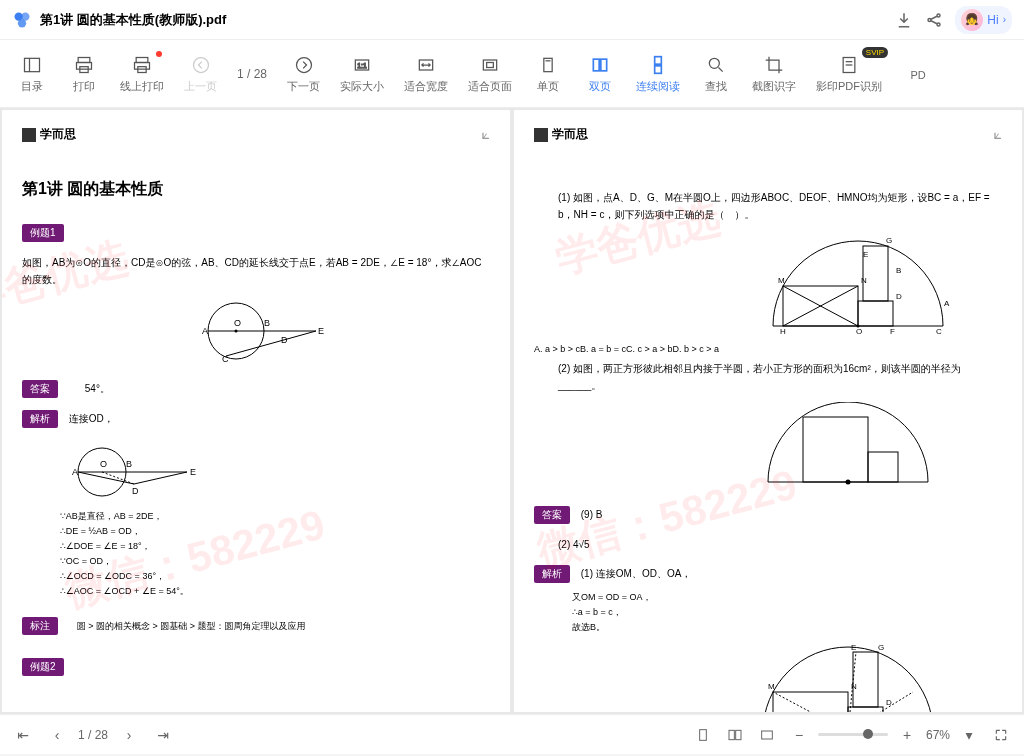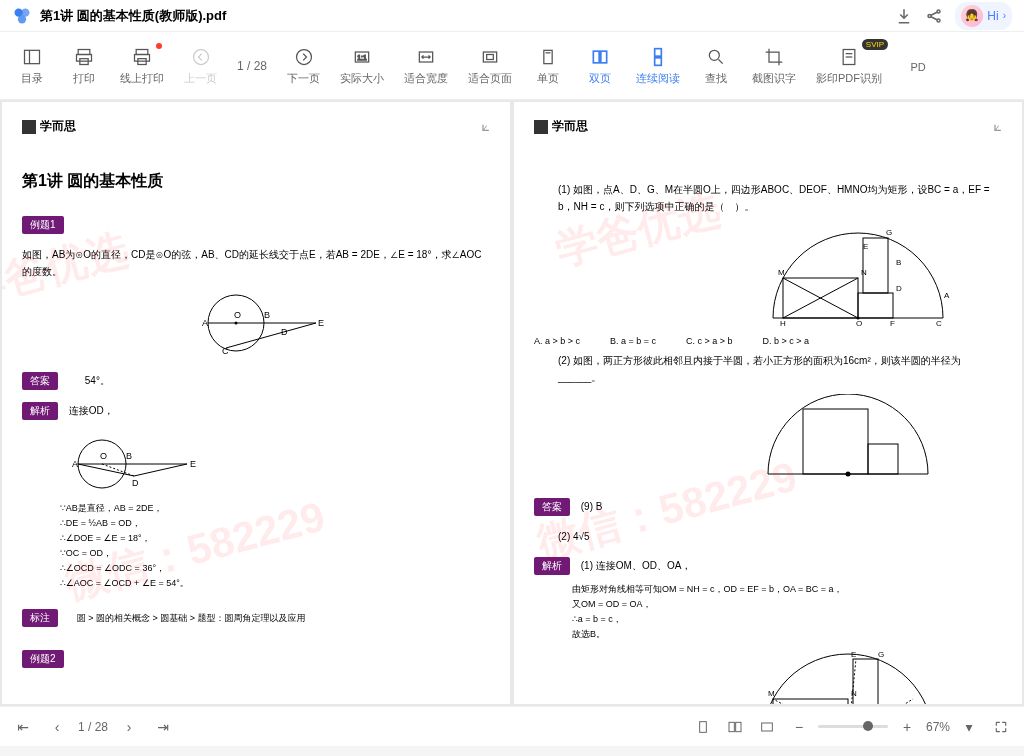--- a/index.html
+++ b/index.html
@@ -1,17 +1,17 @@
 <!DOCTYPE html>
 <html><head>
 <meta charset="utf-8">
 <style>
 *{margin:0;padding:0;box-sizing:border-box;font-family:"Microsoft YaHei",Arial,sans-serif}
 body{background:#f5f5f5;width:1024px;height:756px;overflow:hidden;position:relative}
-.topbar{height:32px;background:#fff;display:flex;align-items:center;padding:0 12px;border-bottom:1px solid #eee}
+.topbar{height:40px;background:#fff;display:flex;align-items:center;padding:0 12px;border-bottom:1px solid #eee}
 .logo-icon{width:20px;height:20px;margin-right:8px}
 .logo-icon svg{width:100%;height:100%}
 .filename{font-size:13px;font-weight:bold;flex:1}
 .top-right{display:flex;align-items:center;gap:12px}
 .top-icon{width:18px;height:18px;color:#666;cursor:pointer}
 .hi-badge{display:flex;align-items:center;gap:4px;padding:3px 6px;background:#f0f4ff;border-radius:12px;cursor:pointer}
 .hi-avatar{width:22px;height:22px;border-radius:50%;background:linear-gradient(135deg,#ffd4d4,#ffb3d9);display:flex;align-items:center;justify-content:center;font-size:11px}
 .hi-text{font-size:12px;color:#4a7dff}
 .hi-chev{color:#4a7dff;font-size:10px}
 .toolbar{height:68px;background:#fff;display:flex;align-items:center;padding:0 8px;border-bottom:1px solid #eee;gap:4px}
@@ -298,21 +298,21 @@
           <text x="178" y="103" font-size="8">C</text>
           <text x="20" y="52" font-size="8">M</text>
           <text x="103" y="52" font-size="8">N</text>
           <text x="128" y="12" font-size="8">G</text>
           <text x="138" y="68" font-size="8">D</text>
           <text x="186" y="75" font-size="8">A</text>
           <text x="105" y="26" font-size="8">E</text>
           <text x="138" y="42" font-size="8">B</text>
         </svg>
     </div>
-    <div class="indent" style="display:flex;gap:30px;font-size:9px;margin:6px 0">
+    <div class="indent" style="display:flex;font-size:9px;margin:6px 0">
       <span>A. a &gt; b &gt; c</span>
       <span>B. a = b = c</span>
       <span>C. c &gt; a &gt; b</span>
       <span>D. b &gt; c &gt; a</span>
     </div>
     <p class="body-text indent">(2) 如图，两正方形彼此相邻且内接于半圆，若小正方形的面积为16cm²，则该半圆的半径为 ______。</p>
     <div class="diagram" style="margin-left:160px">
       <svg width="200" height="90" viewBox="0 0 200 90">
           <path d="M20 80 A80 80 0 0 1 180 80" fill="none" stroke="#000"></path>
           <line x1="20" y1="80" x2="180" y2="80" stroke="#000"></line>
@@ -320,21 +320,20 @@
           <rect x="120" y="50" width="30" height="30" fill="none" stroke="#000"></rect>
           <circle cx="100" cy="80" r="2.5" fill="#000"></circle>
         </svg>
     </div>
     <span class="tag">答案</span>
     <span class="body-text" style="margin-left:8px">(9) B</span>
     <p class="body-text indent">(2) 4√5</p>
     <span class="tag">解析</span>
     <span class="body-text" style="margin-left:8px">(1) 连接OM、OD、OA，</span>
     <div class="indent">
-      <p class="opt-row">由矩形对角线相等可知OM = NH = c，OD = EF = b，OA = BC = a，</p>
       <p class="opt-row">又OM = OD = OA，</p>
       <p class="opt-row">∴a = b = c，</p>
       <p class="opt-row">故选B。</p>
     </div>
     <div class="diagram" style="margin-left:160px">
       <svg width="200" height="100" viewBox="0 0 200 100">
           <path d="M15 90 A85 85 0 0 1 185 90" fill="none" stroke="#000"></path>
           <line x1="15" y1="90" x2="185" y2="90" stroke="#000"></line>
           <rect x="25" y="50" width="75" height="40" fill="none" stroke="#000"></rect>
           <rect x="100" y="65" width="35" height="25" fill="none" stroke="#000"></rect>

